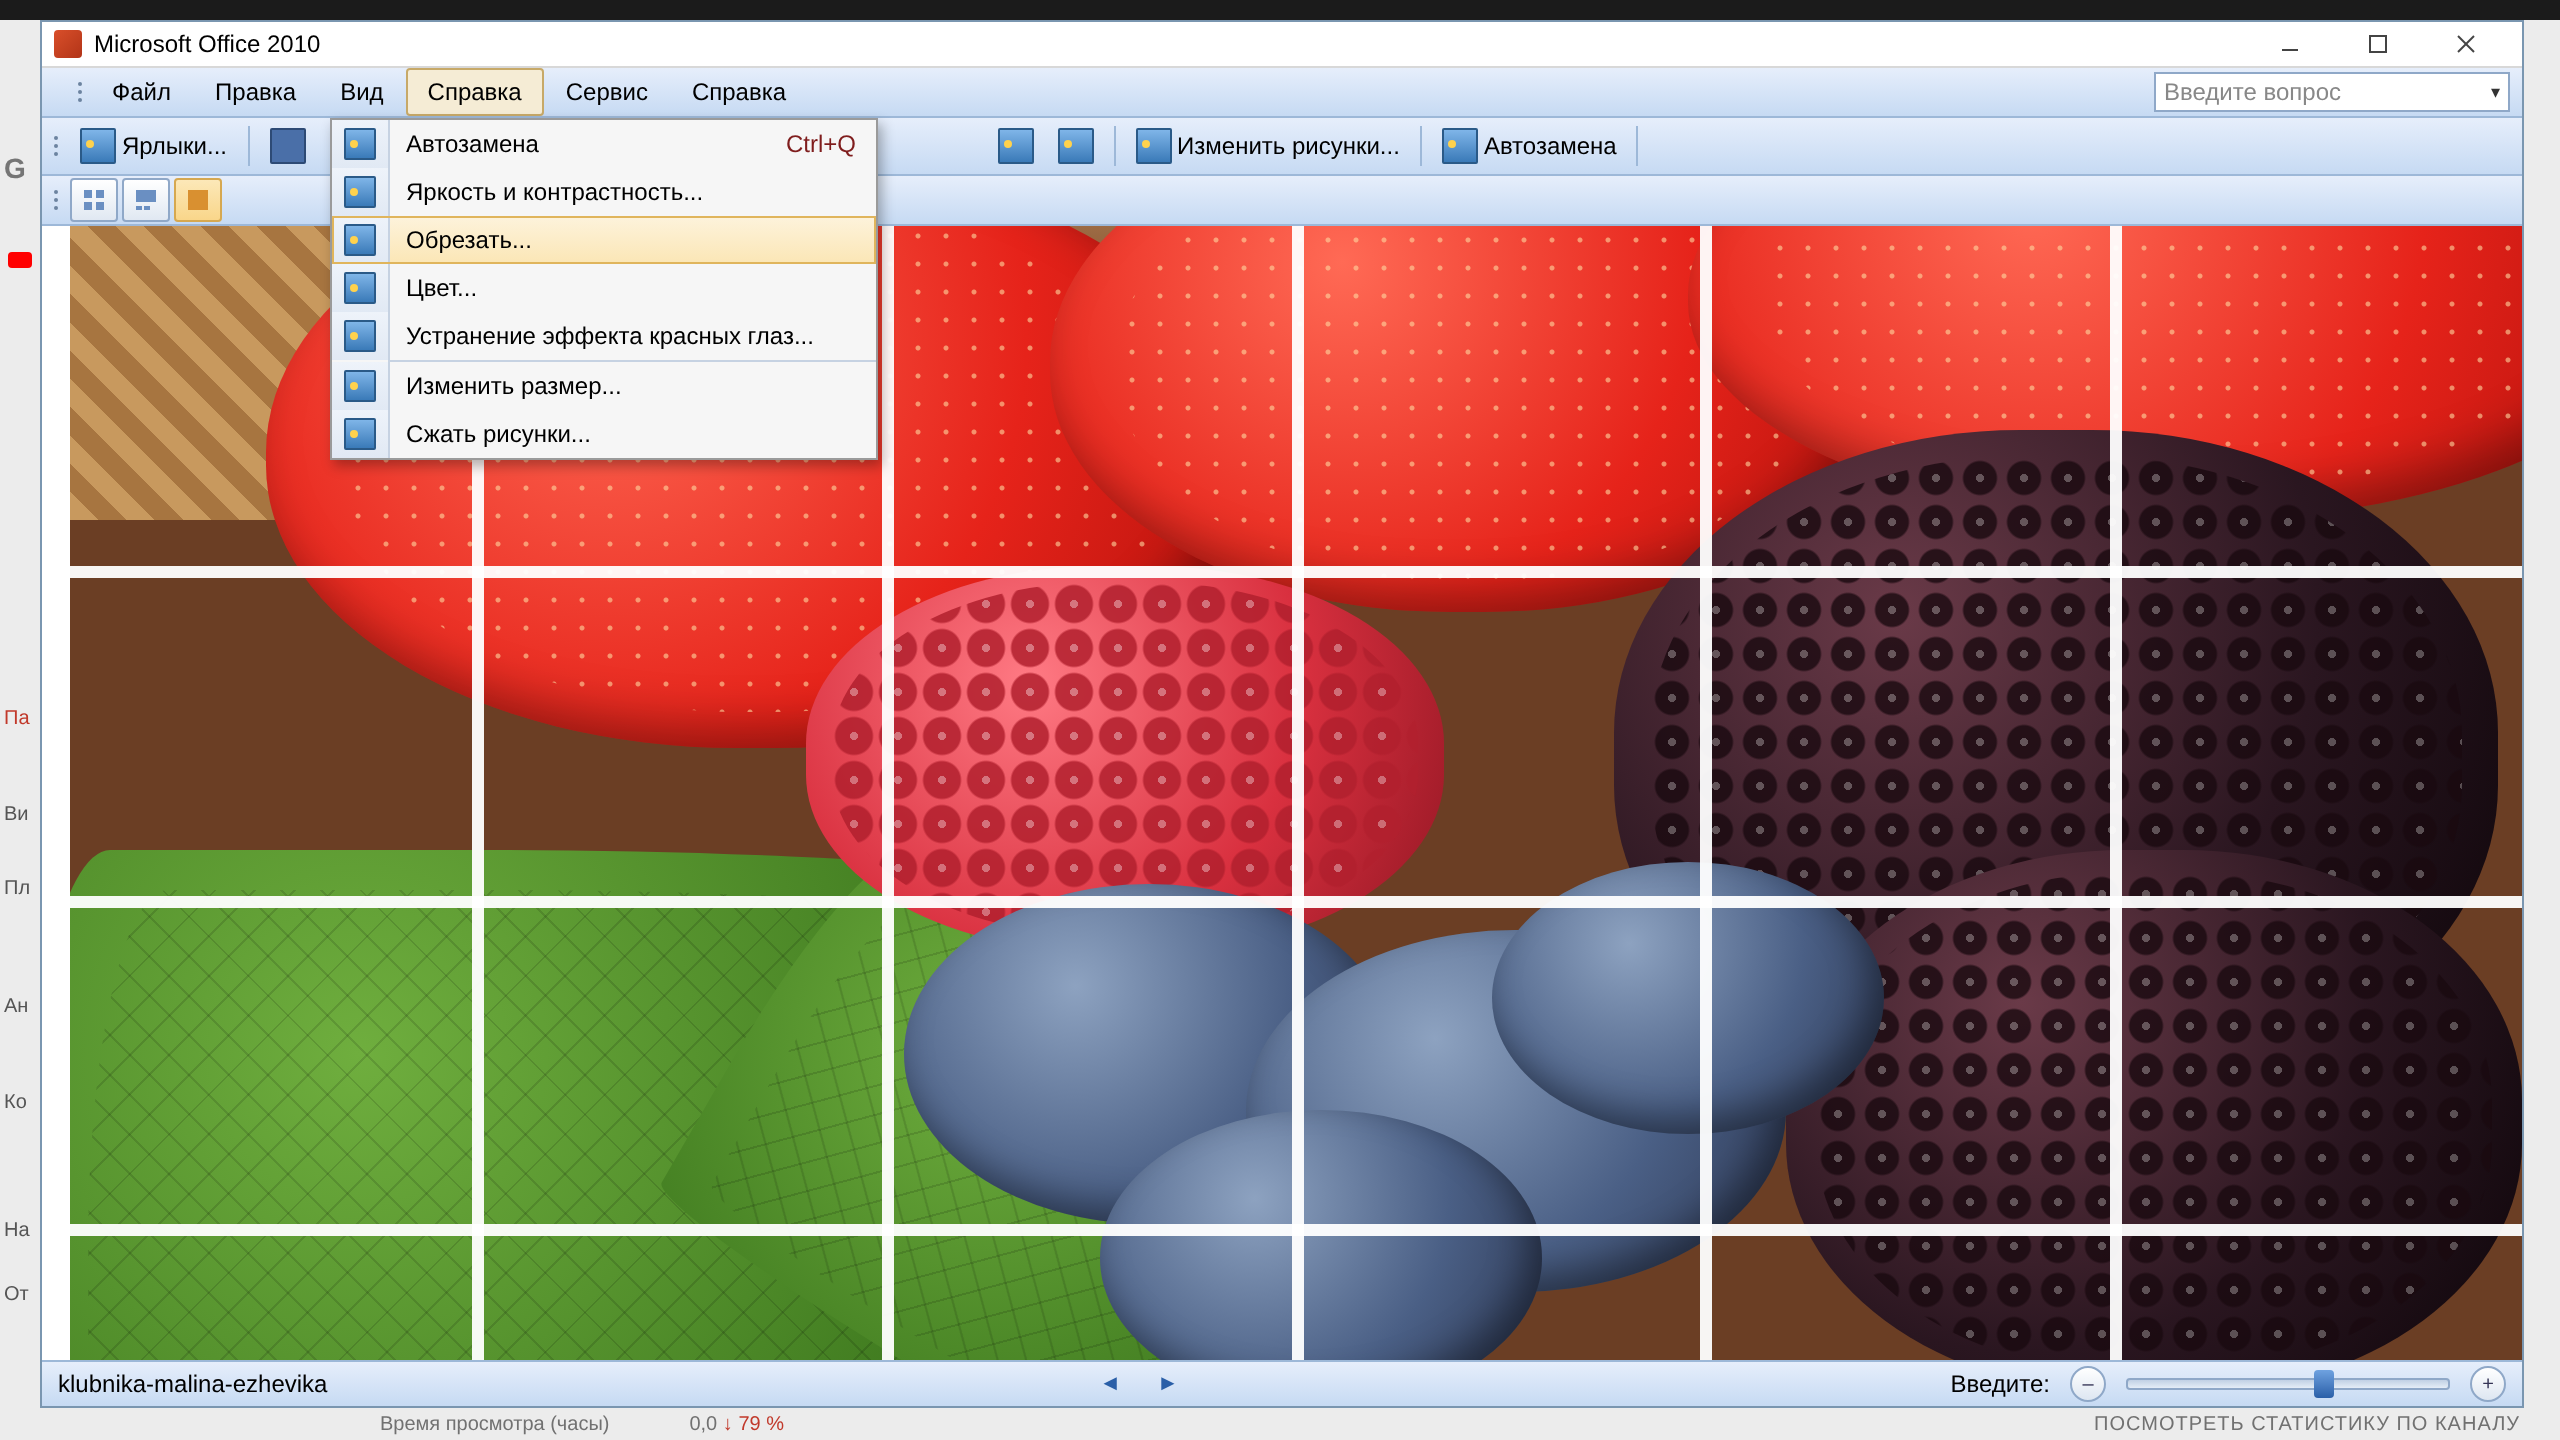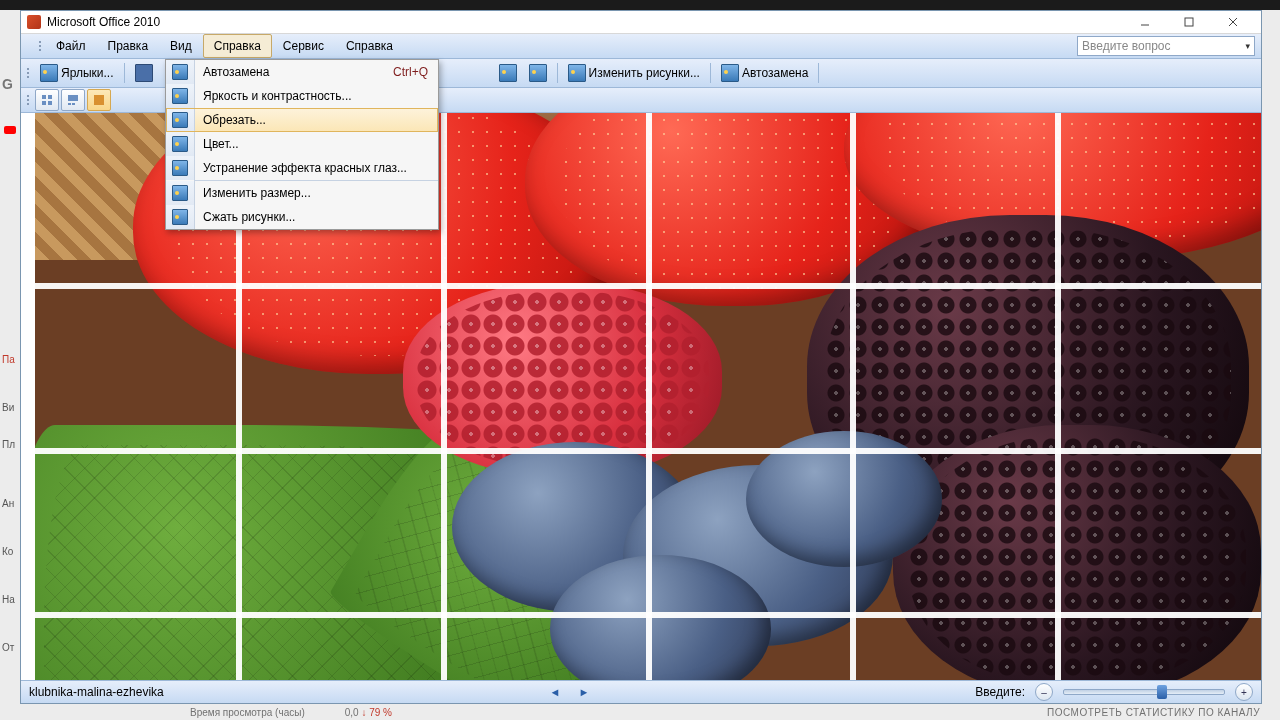--- a/index.html
+++ b/index.html
@@ -79,21 +79,21 @@
 <div class="taskbar"></div>
 
 <div class="bg-strip">
   <div class="yt"></div>
   <div class="side-text" style="top:66px;font-size:14px;color:#757575;font-weight:bold">G</div>
   <div class="side-text" style="top:344px;color:#c1392b">Па</div>
   <div class="side-text" style="top:392px">Ви</div>
   <div class="side-text" style="top:429px">Пл</div>
   <div class="side-text" style="top:488px">Ан</div>
   <div class="side-text" style="top:536px">Ко</div>
-  <div class="side-text" style="top:584px">На</div>
+  <div class="side-text" style="top:600px">На</div>
   <div class="side-text" style="top:632px">От</div>
 </div>
 <div class="bg-strip-right"></div>
 <div class="bg-bottom">
   <span>Время просмотра (часы)</span>
   <span><span>0,0</span> <span class="red">↓ </span><span class="red">79 %</span></span>
   <span style="margin-left:auto;margin-right:20px" class="caps">ПОСМОТРЕТЬ СТАТИСТИКУ ПО КАНАЛУ</span>
 </div>
 
 <div class="app-window">

